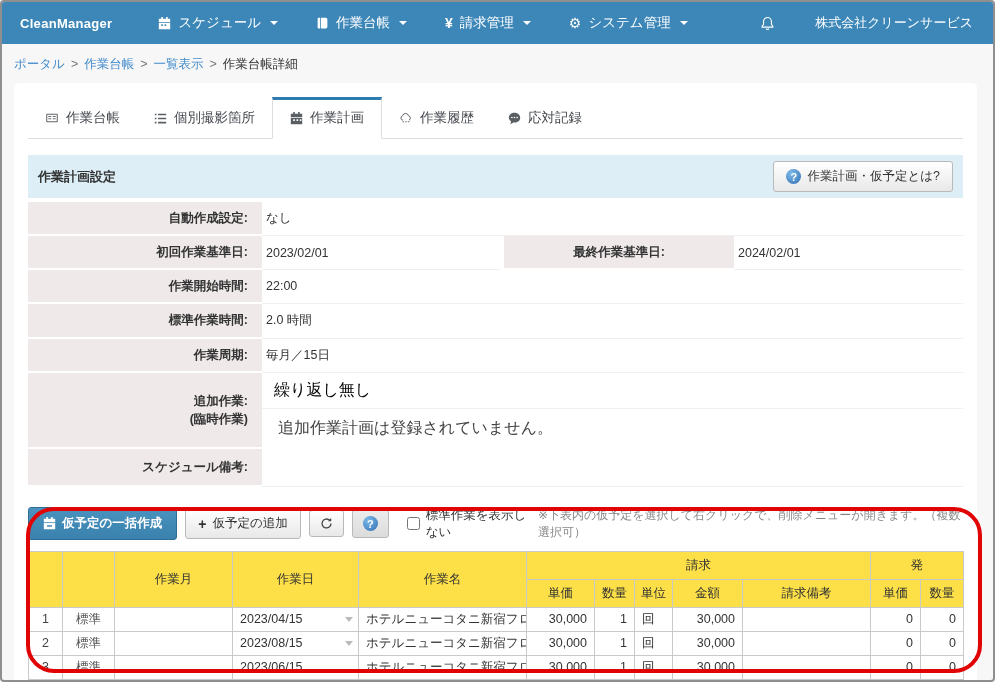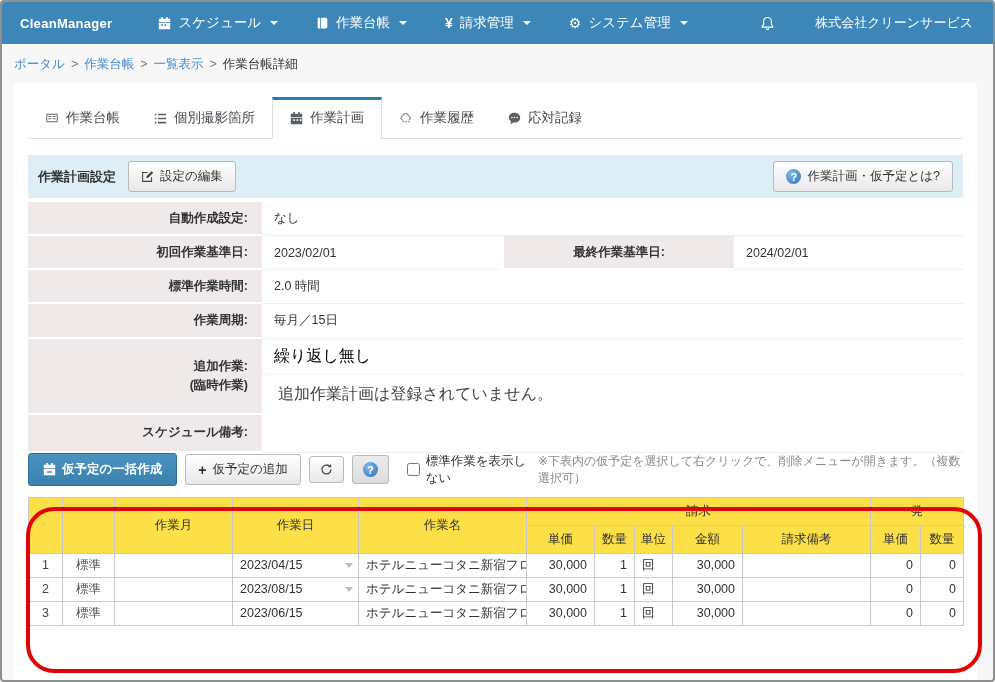--- a/index.html
+++ b/index.html
@@ -33,30 +33,30 @@
   .sec-title { font-size:13px; font-weight:bold; color:#333; margin-right:12px; }
   .btn { display:inline-flex; align-items:center; gap:6px; font-size:12.5px; color:#333; background:linear-gradient(#ffffff,#e8e8e8); border:1px solid #b9b9b9; border-radius:3px; padding:6px 12px; cursor:pointer; white-space:nowrap; }
   .btn-help-right { margin-left:auto; }
   .qcircle { display:inline-flex; align-items:center; justify-content:center; width:15px; height:15px; border-radius:50%; background:radial-gradient(circle at 35% 30%, #7db9e8, #2f6fb3); color:#fff; font-size:11px; font-weight:bold; }
 
   
   .form { margin-top:4px; }
   .form-row { display:flex; align-items:stretch; }
   .f-label { width:234px; background:#efe9e9; border-bottom:2px solid #fff; text-align:right; font-weight:bold; font-size:12.5px; color:#333; padding:7px 14px; line-height:1.45; flex:none; }
   .f-label2 { width:230px; margin-left:4px; }
-  .f-value { flex:1; background:#fff; border-bottom:1px solid #f0f0f0; padding:7px 12px; font-size:12.5px; color:#333; line-height:1.45; }
+  .f-value { flex:1; background:#fff; border-bottom:1px solid #f0f0f0; padding:7px 4px; font-size:12.5px; color:#333; line-height:1.45; }
   .f-value.fixed { flex:none; width:238px; }
   .f-stack { flex:1; display:flex; flex-direction:column; padding:0; }
   .f-line1 { padding:7px 12px; border-bottom:1px solid #f0f0f0; }
   .f-line2 { padding:9px 12px 10px 16px; color:#444; }
   .minh38 { min-height:38px; }
   .minh48 .f-label { display:flex; flex-direction:column; justify-content:center; }
 
   
-  .toolbar { display:flex; align-items:center; }
+  .toolbar { margin-top:20px; display:flex; align-items:center; }
   .btn-primary { background:linear-gradient(#4a93c0,#3a82ad); border:1px solid #2f6f96; color:#fff; font-weight:bold; padding:7px 14px; }
   .tb-gap { margin-left:8px; }
   .btn-sq { padding:6px 10px; }
   .btn-gray { background:linear-gradient(#ececec,#dcdcdc); }
   .chk-wrap { display:flex; align-items:center; gap:6px; margin-left:18px; font-size:12.5px; color:#333; }
   .chk-wrap input { width:13px; height:13px; }
   .tb-note { margin-left:auto; font-size:12px; color:#888; }
 
   
   .sched-wrap { margin-top:10px; }
@@ -170,29 +170,20 @@
           <svg viewBox="0 0 16 16" width="13" height="13">
               <path fill="currentColor" d="M8 1C4 1 1 3.6 1 6.8c0 1.9 1 3.5 2.7 4.6L3 15l3.6-2.2c.5.1.9.1 1.4.1 4 0 7-2.6 7-5.9S12 1 8 1zM4.8 7.8a1 1 0 1 1 0-2 1 1 0 0 1 0 2zm3.2 0a1 1 0 1 1 0-2 1 1 0 0 1 0 2zm3.2 0a1 1 0 1 1 0-2 1 1 0 0 1 0 2z"></path>
             </svg>
         </span>
         <span>応対記録</span>
       </div>
     </div>
 
     <div class="sec-head">
       <span class="sec-title">作業計画設定</span>
-      <button class="btn">
-        <span class="icn">
-          <svg viewBox="0 0 16 16" width="13" height="13">
-              <path fill="none" stroke="#444" stroke-width="1.3" d="M13 9v5H2V3h6"></path>
-              <path fill="#444" d="M6.5 9.8 7 7.5l6-6 2 2-6 6-2.5.3z"></path>
-            </svg>
-        </span>
-        <span>設定の編集</span>
-      </button>
       <button class="btn btn-help-right">
         <span class="qcircle">?</span>
         <span>作業計画・仮予定とは?</span>
       </button>
     </div>
 
     <div class="form">
 
       <div class="form-row">
         <div class="f-label">自動作成設定:</div>
@@ -201,20 +192,24 @@
 
       <div class="form-row minh48">
         <div class="f-label">
           <span>初回作業基準日:</span>
         </div>
         <div class="f-value fixed" style="display:flex;align-items:center;">2023/02/01</div>
         <div class="f-label f-label2" style="display:flex;align-items:center;justify-content:flex-end;">最終作業基準日:</div>
         <div class="f-value" style="display:flex;align-items:center;">2024/02/01</div>
       </div>
 
+      <div class="form-row">
+        <div class="f-label">作業開始時間:</div>
+        <div class="f-value">22:00</div>
+      </div>
 
       <div class="form-row">
         <div class="f-label">標準作業時間:</div>
         <div class="f-value">2.0 時間</div>
       </div>
 
       <div class="form-row">
         <div class="f-label">作業周期:</div>
         <div class="f-value">毎月／15日</div>
       </div>

